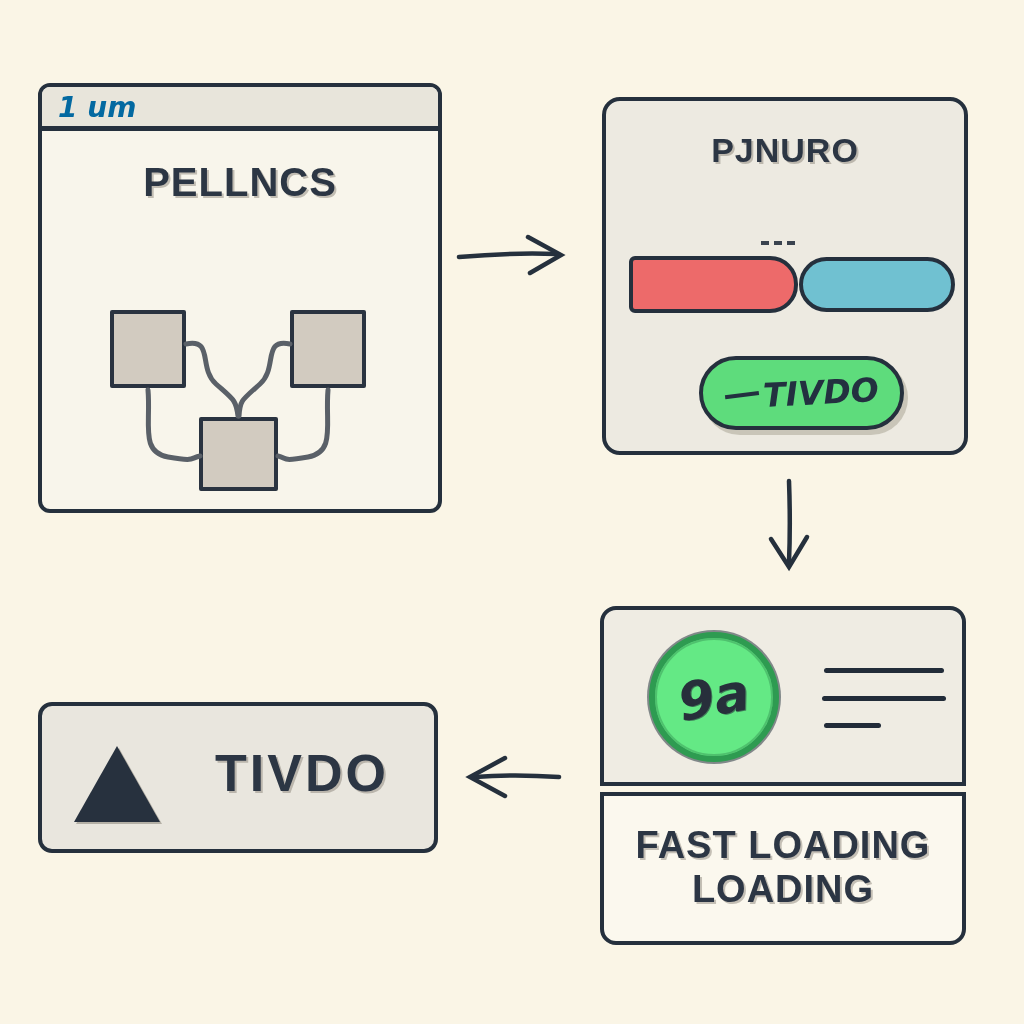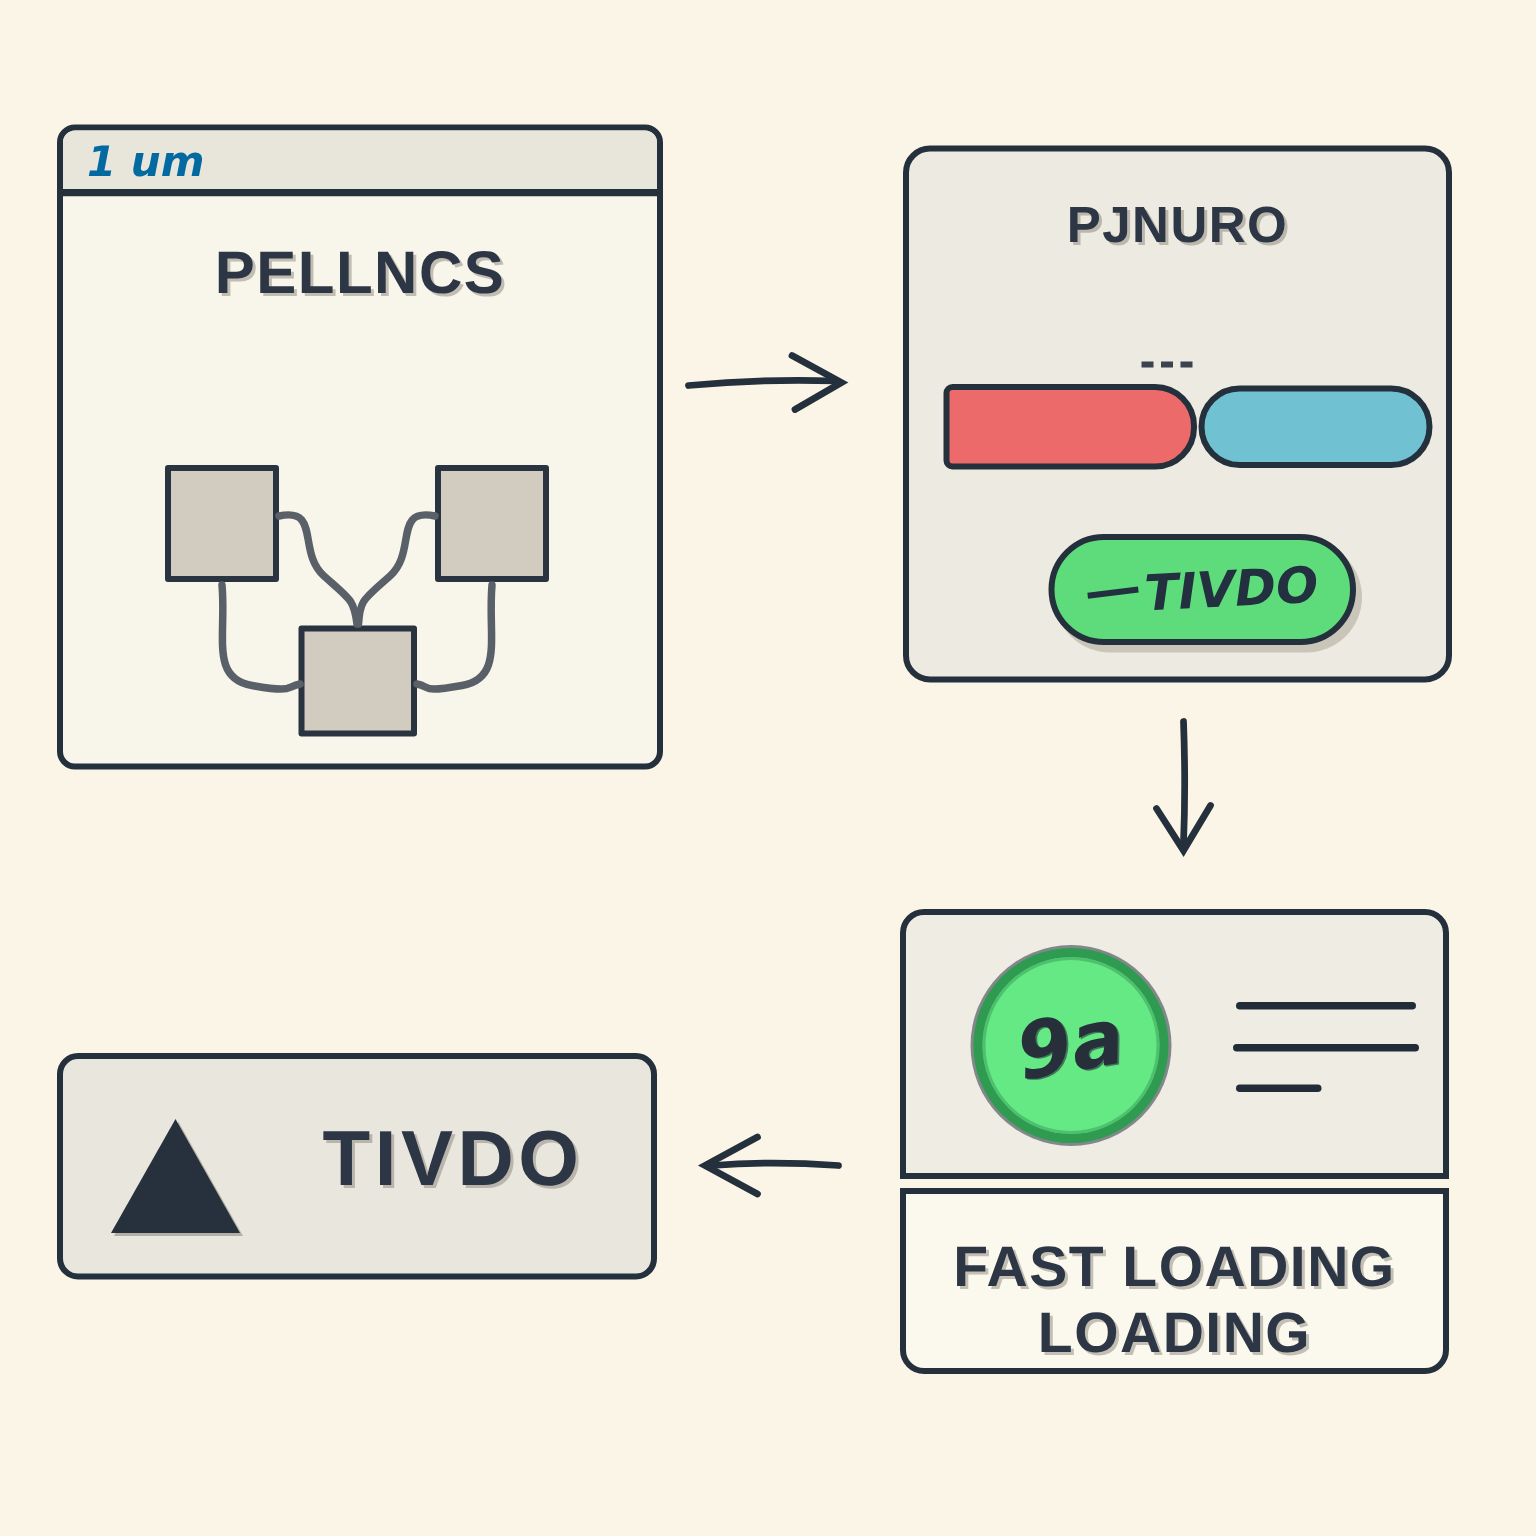--- a/index.html
+++ b/index.html
@@ -88,21 +88,21 @@
   }
 
   
   .metrics-wrap{ position:absolute; left:600px; top:606px; width:366px; height:340px; }
   .metrics-header{
     position:absolute; left:0; top:0; right:0; height:180px;
     background:#EFECE3; border:4px solid #25303D; border-radius:16px 16px 0 0;
     box-sizing:border-box;
   }
   .metrics-caption{
-    position:absolute; left:0; top:186px; right:0; height:124px;
+    position:absolute; left:0; top:186px; right:0; height:153px;
     background:#FBF8EE; border:4px solid #25303D; border-radius:0 0 16px 16px;
     box-sizing:border-box;
     padding-left:41px;
   }
   .status-circle{
     position:absolute; left:45px; top:22px; width:130px; height:130px;
     border-radius:50%;
     background:#64E985;
     border:6px solid #2E9B51;
     box-shadow:0 0 0 2px rgba(39,54,64,0.55), inset 0 0 0 2px rgba(39,120,70,0.35);

